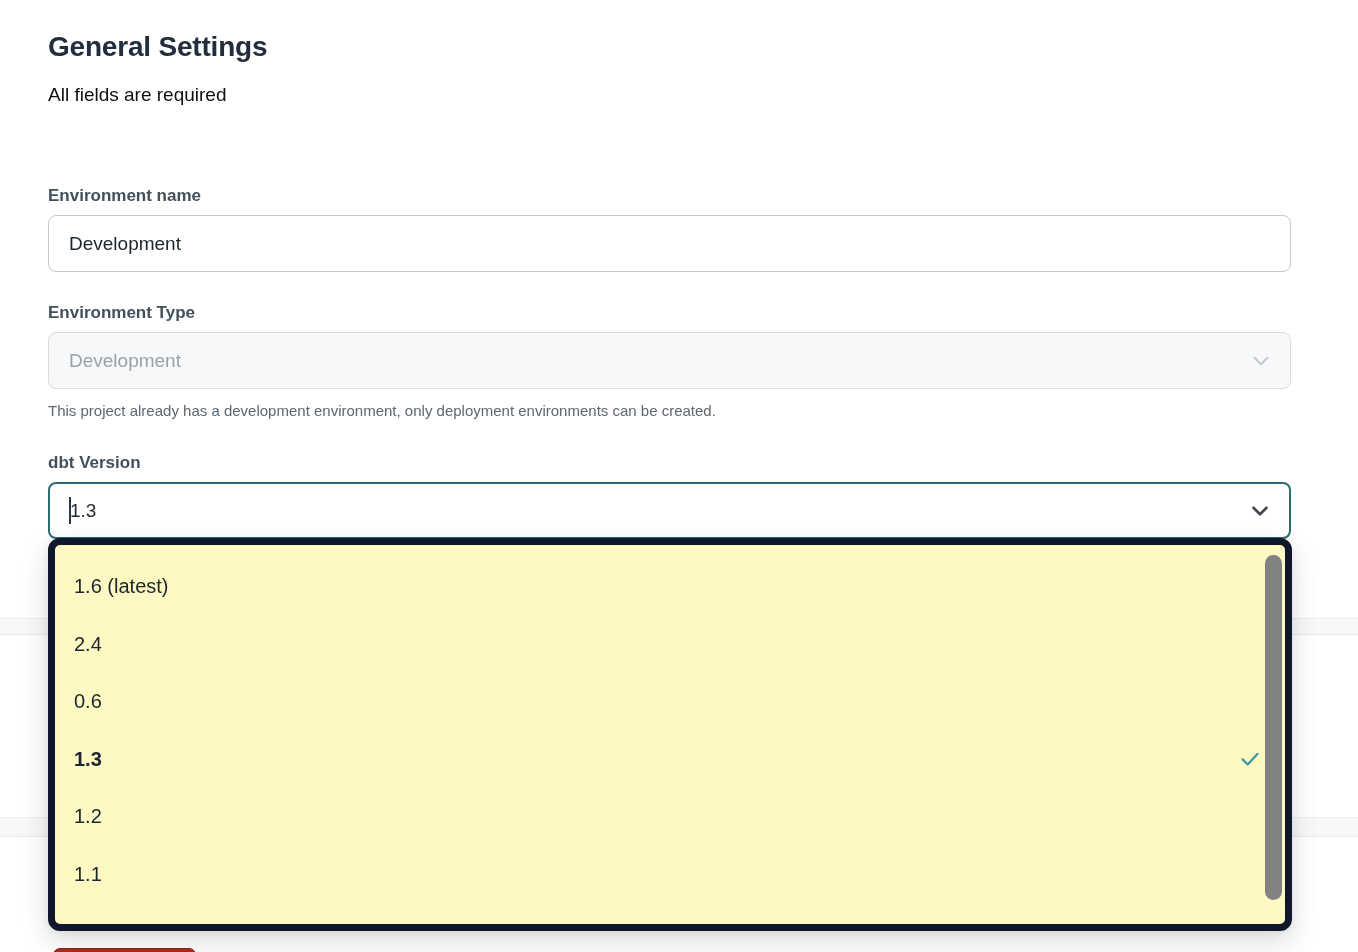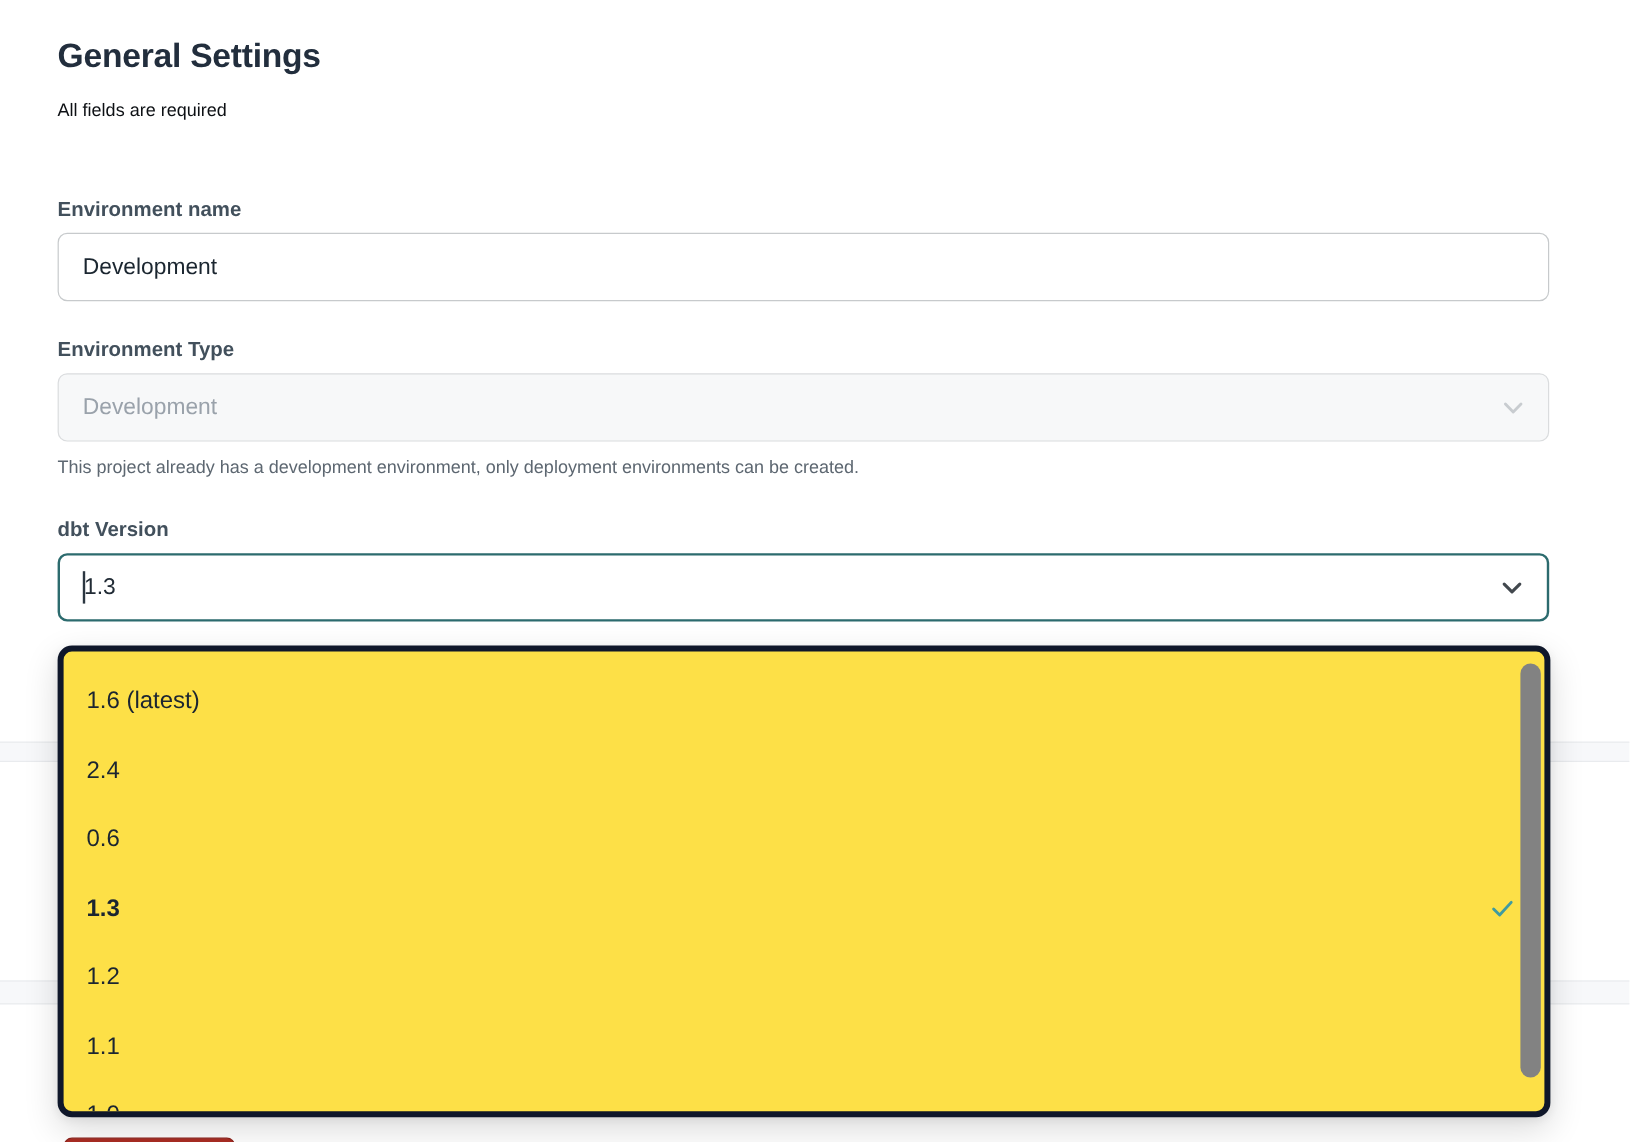--- a/index.html
+++ b/index.html
@@ -27,30 +27,30 @@
 
   .page-title {
     margin-top: 31px;
     font-size: 28px;
     font-weight: 700;
     color: #222e3d;
     letter-spacing: -0.2px;
   }
   .page-subtitle {
     margin-top: 21px;
-    font-size: 15px;
+    font-size: 19px;
     color: #0d1014;
   }
   .field-label {
     display: block;
     font-size: 17px;
     font-weight: 700;
     color: #42505c;
   }
-  .lbl-env-name { margin-top: 64px; }
+  .lbl-env-name { margin-top: 80px; }
   .lbl-env-type { margin-top: 31px; }
   .lbl-dbt-version { margin-top: 34px; }
 
   .text-input {
     margin-top: 9px;
     width: 1243px;
     height: 57px;
     border: 1px solid #c7cacc;
     border-radius: 8px;
     background: #ffffff;
@@ -109,22 +109,22 @@
     color: #5d6771;
   }
 
   
   .dropdown-panel {
     position: absolute;
     left: 48px;
     top: 538px;
     width: 1244px;
     height: 393px;
-    background: #fde047;
-    border: 5px solid #0f172a;
+    background: #fef9c3;
+    border: 7px solid #0f172a;
     border-radius: 12px;
     box-shadow: 0 10px 28px rgba(0,0,0,0.14), 0 2px 8px rgba(0,0,0,0.06);
     overflow: hidden;
     z-index: 5;
   }
   .dropdown-list { padding-top: 13px; }
   .dd-option {
     position: relative;
     height: 57.5px;
     display: flex;

